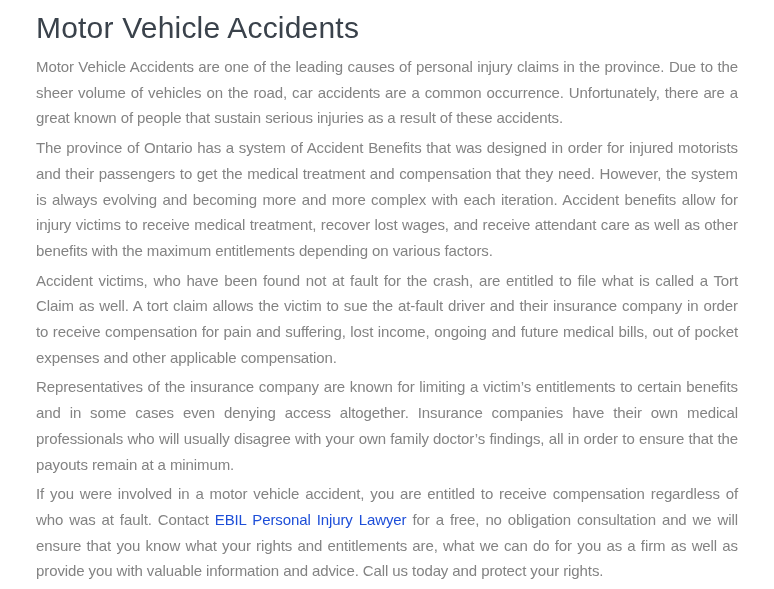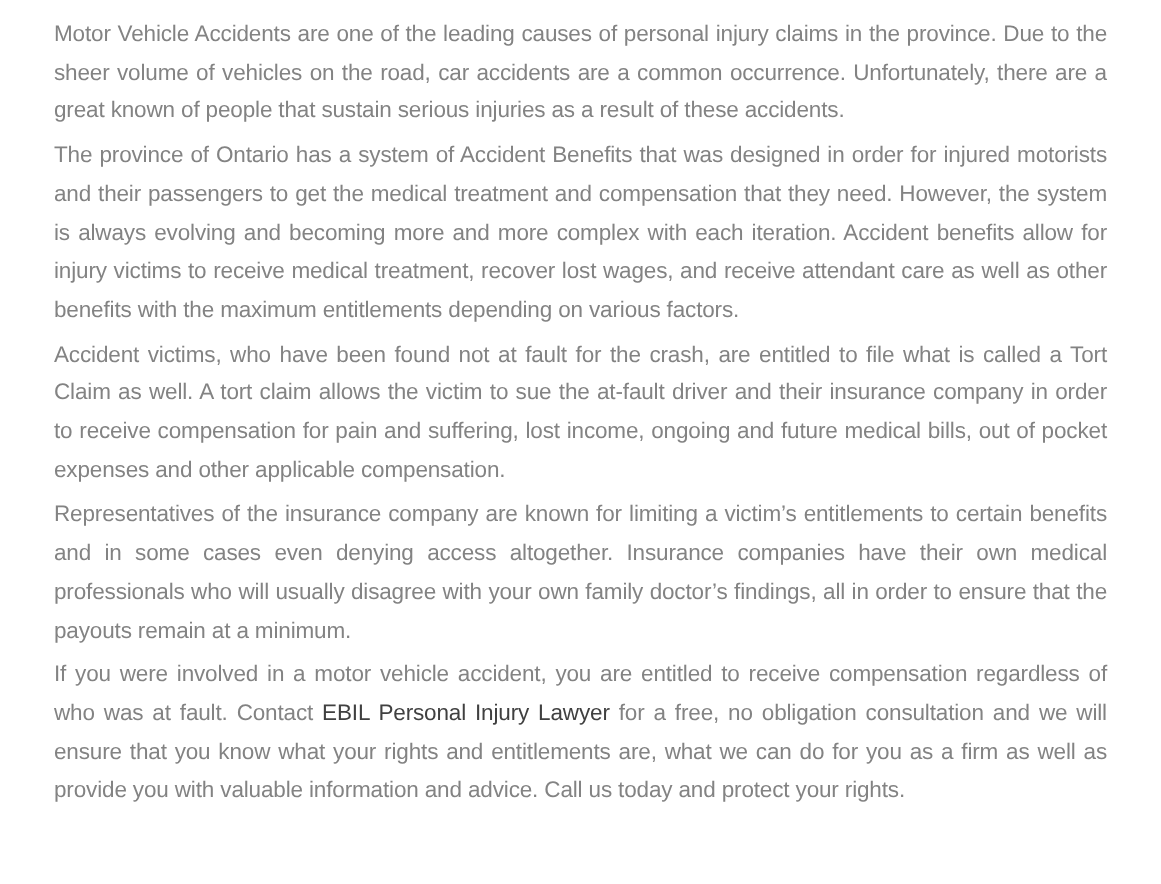--- a/index.html
+++ b/index.html
@@ -29,29 +29,30 @@
   }
   p.body-paragraph {
     margin: 0 0 4px 0;
     font-size: 15px;
     line-height: 25.7px;
     letter-spacing: -0.1px;
     color: #838383;
     text-align: justify;
   }
   p.body-paragraph a.inline-link {
-    color: #404040;
+    color: #1d4ed8;
     text-decoration: none;
     cursor: pointer;
   }
 </style>
 </head>
 <body>
 
 <div class="article">
+  <h1 class="page-title">Motor Vehicle Accidents</h1>
 
   <p class="body-paragraph">Motor Vehicle Accidents are one of the leading causes of personal injury claims in the province. Due to the sheer volume of vehicles on the road, car accidents are a common occurrence. Unfortunately, there are a great known of people that sustain serious injuries as a result of these accidents.</p>
 
   <p class="body-paragraph">The province of Ontario has a system of Accident Benefits that was designed in order for injured motorists and their passengers to get the medical treatment and compensation that they need. However, the system is always evolving and becoming more and more complex with each iteration. Accident benefits allow for injury victims to receive medical treatment, recover lost wages, and receive attendant care as well as other benefits with the maximum entitlements depending on various factors.</p>
 
   <p class="body-paragraph">Accident victims, who have been found not at fault for the crash, are entitled to file what is called a Tort Claim as well. A tort claim allows the victim to sue the at-fault driver and their insurance company in order to receive compensation for pain and suffering, lost income, ongoing and future medical bills, out of pocket expenses and other applicable compensation.</p>
 
   <p class="body-paragraph">Representatives of the insurance company are known for limiting a victim’s entitlements to certain benefits and in some cases even denying access altogether. Insurance companies have their own medical professionals who will usually disagree with your own family doctor’s findings, all in order to ensure that the payouts remain at a minimum.</p>
 
   <p class="body-paragraph"><span>If you were involved in a motor vehicle accident, you are entitled to receive compensation regardless of who was at fault. Contact </span><a class="inline-link" href="#">EBIL Personal Injury Lawyer</a><span> for a free, no obligation consultation and we will ensure that you know what your rights and entitlements are, what we can do for you as a firm as well as provide you with valuable information and advice. Call us today and protect your rights.</span></p>

